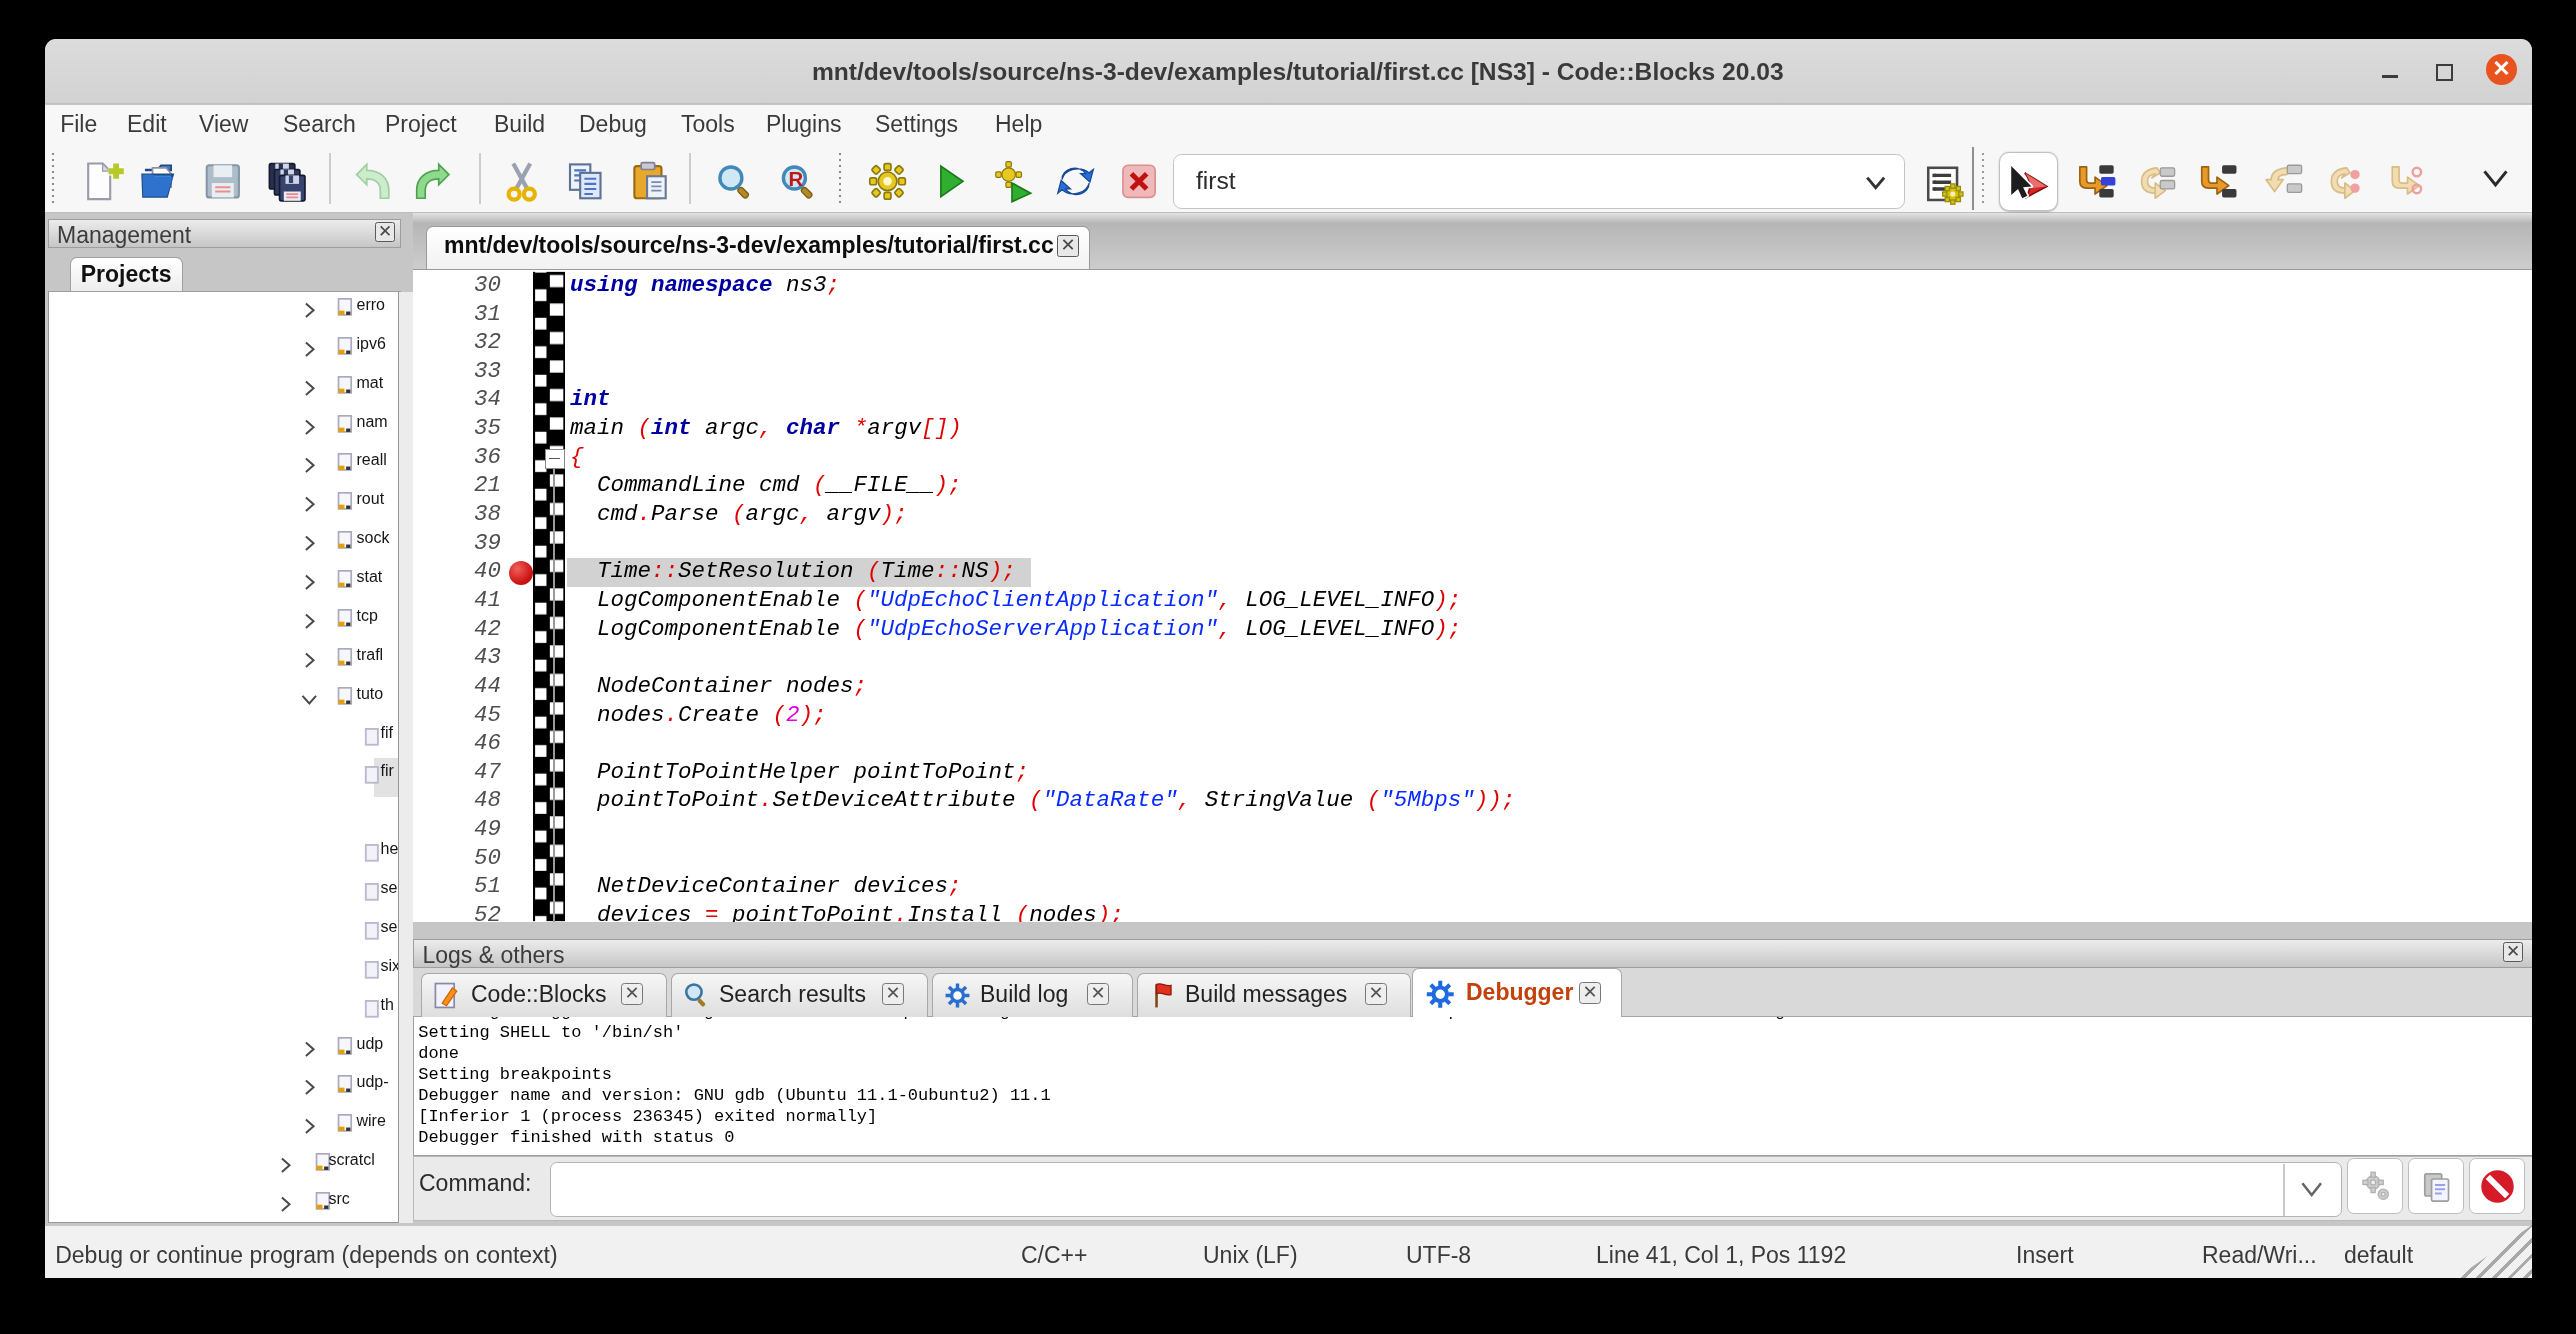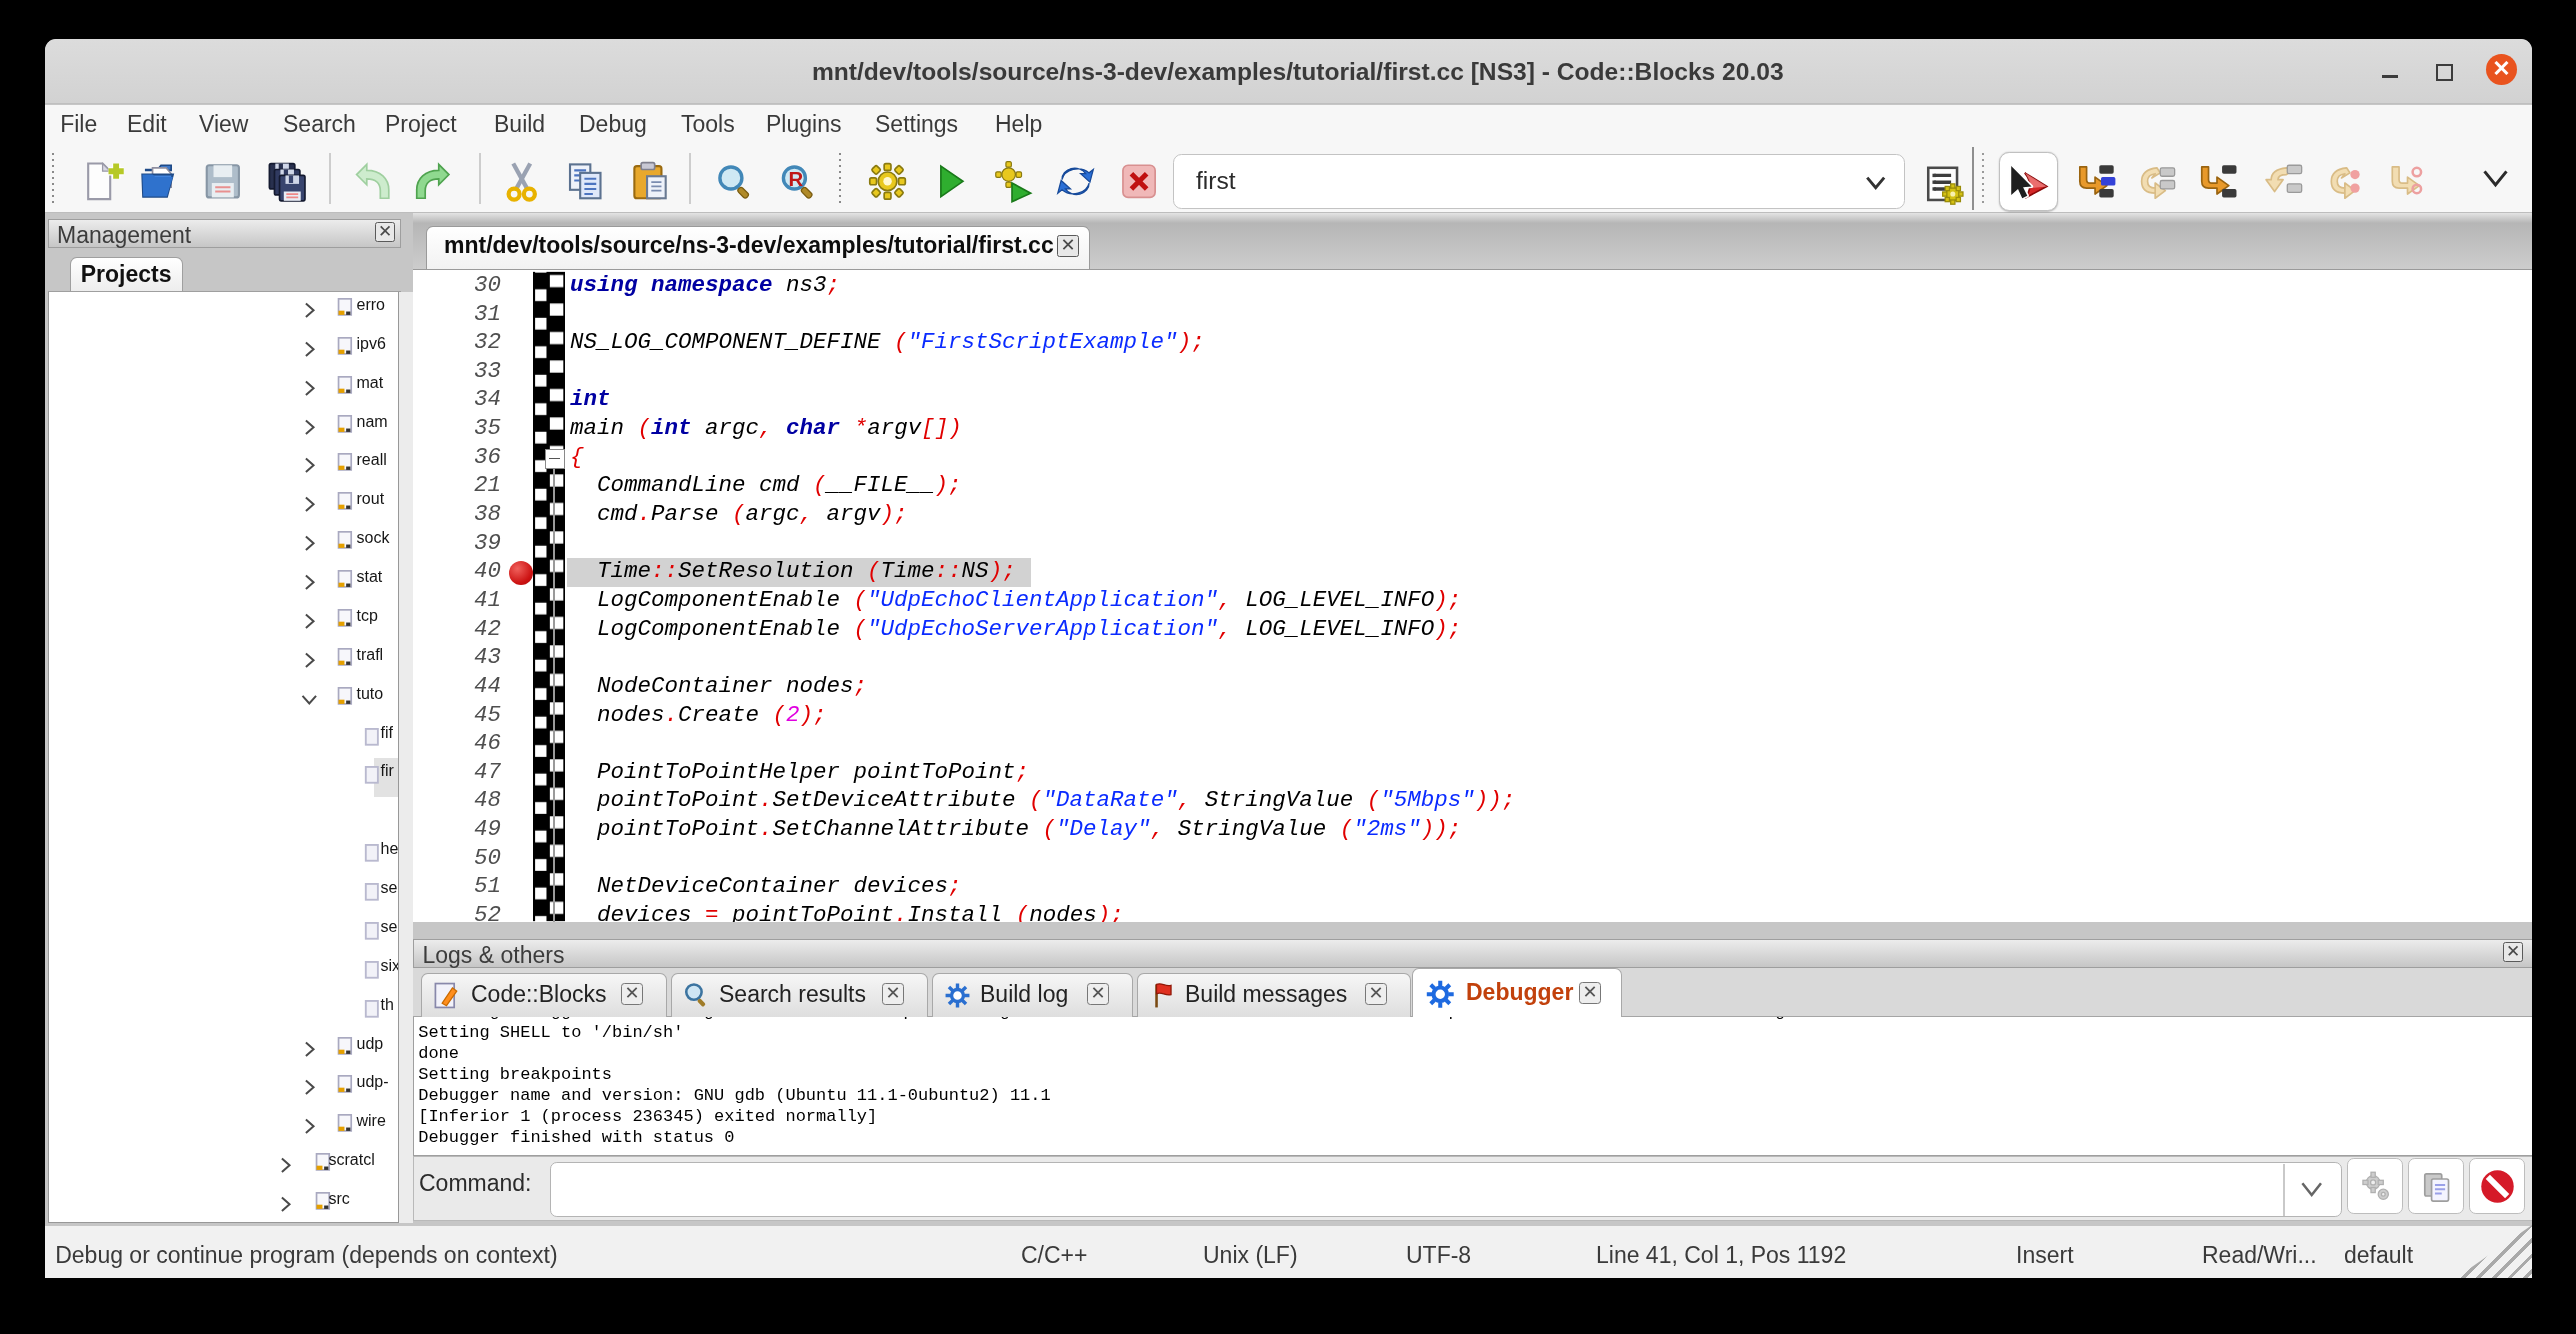--- a/index.html
+++ b/index.html
@@ -611,34 +611,32 @@
           </pattern>
         </defs>
         <rect width="38" height="771" fill="url(#mpat)"></rect>
       </svg>
     <div id="foldline"></div>
     <div id="foldbox">
         <div></div>
       </div>
     <div id="bp"></div>
     <div class="cl" style="top:1.9px"><span class="k">using</span> <span class="k">namespace</span> ns3<span class="o">;</span></div>
-    <div class="cl" style="top:59px">NS_LOG_COMPONENT_DEFINE <span class="o">(</span><span class="s">"FirstScriptExample"</span><span class="o">);</span></div>
     <div class="cl" style="top:116px"><span class="k">int</span></div>
     <div class="cl" style="top:145px">main <span class="o">(</span><span class="k">int</span> argc<span class="o">,</span> <span class="k">char</span> <span class="o">*</span>argv<span class="o">[])</span></div>
     <div class="cl" style="top:174px"><span class="o">{</span></div>
     <div class="cl" style="top:202px">  CommandLine cmd <span class="o">(</span>__FILE__<span class="o">);</span></div>
     <div class="cl" style="top:231px">  cmd<span class="o">.</span>Parse <span class="o">(</span>argc<span class="o">,</span> argv<span class="o">);</span></div>
     <div class="cl" style="top:288px">  Time<span class="o">::</span>SetResolution <span class="o">(</span>Time<span class="o">::</span>NS<span class="o">);</span></div>
     <div class="cl" style="top:317px">  LogComponentEnable <span class="o">(</span><span class="s">"UdpEchoClientApplication"</span><span class="o">,</span> LOG_LEVEL_INFO<span class="o">);</span></div>
     <div class="cl" style="top:346px">  LogComponentEnable <span class="o">(</span><span class="s">"UdpEchoServerApplication"</span><span class="o">,</span> LOG_LEVEL_INFO<span class="o">);</span></div>
     <div class="cl" style="top:403px">  NodeContainer nodes<span class="o">;</span></div>
     <div class="cl" style="top:432px">  nodes<span class="o">.</span>Create <span class="o">(</span><span class="n">2</span><span class="o">);</span></div>
     <div class="cl" style="top:489px">  PointToPointHelper pointToPoint<span class="o">;</span></div>
     <div class="cl" style="top:517px">  pointToPoint<span class="o">.</span>SetDeviceAttribute <span class="o">(</span><span class="s">"DataRate"</span><span class="o">,</span> StringValue <span class="o">(</span><span class="s">"5Mbps"</span><span class="o">));</span></div>
-    <div class="cl" style="top:546px">  pointToPoint<span class="o">.</span>SetChannelAttribute <span class="o">(</span><span class="s">"Delay"</span><span class="o">,</span> StringValue <span class="o">(</span><span class="s">"2ms"</span><span class="o">));</span></div>
     <div class="cl" style="top:603px">  NetDeviceContainer devices<span class="o">;</span></div>
     <div class="cl" style="top:632px">  devices <span class="o">=</span> pointToPoint<span class="o">.</span>Install <span class="o">(</span>nodes<span class="o">);</span></div>
   </div>
 
   <div class="abs" id="logs-caption">
       <div class="cap">Logs &amp; others</div>
     </div>
   <div class="abs xbox" id="logs-x">✕</div>
   <div class="abs" id="logtabstrip"></div>
   <div class="abs ltab" style="left:376px;width:246px">

